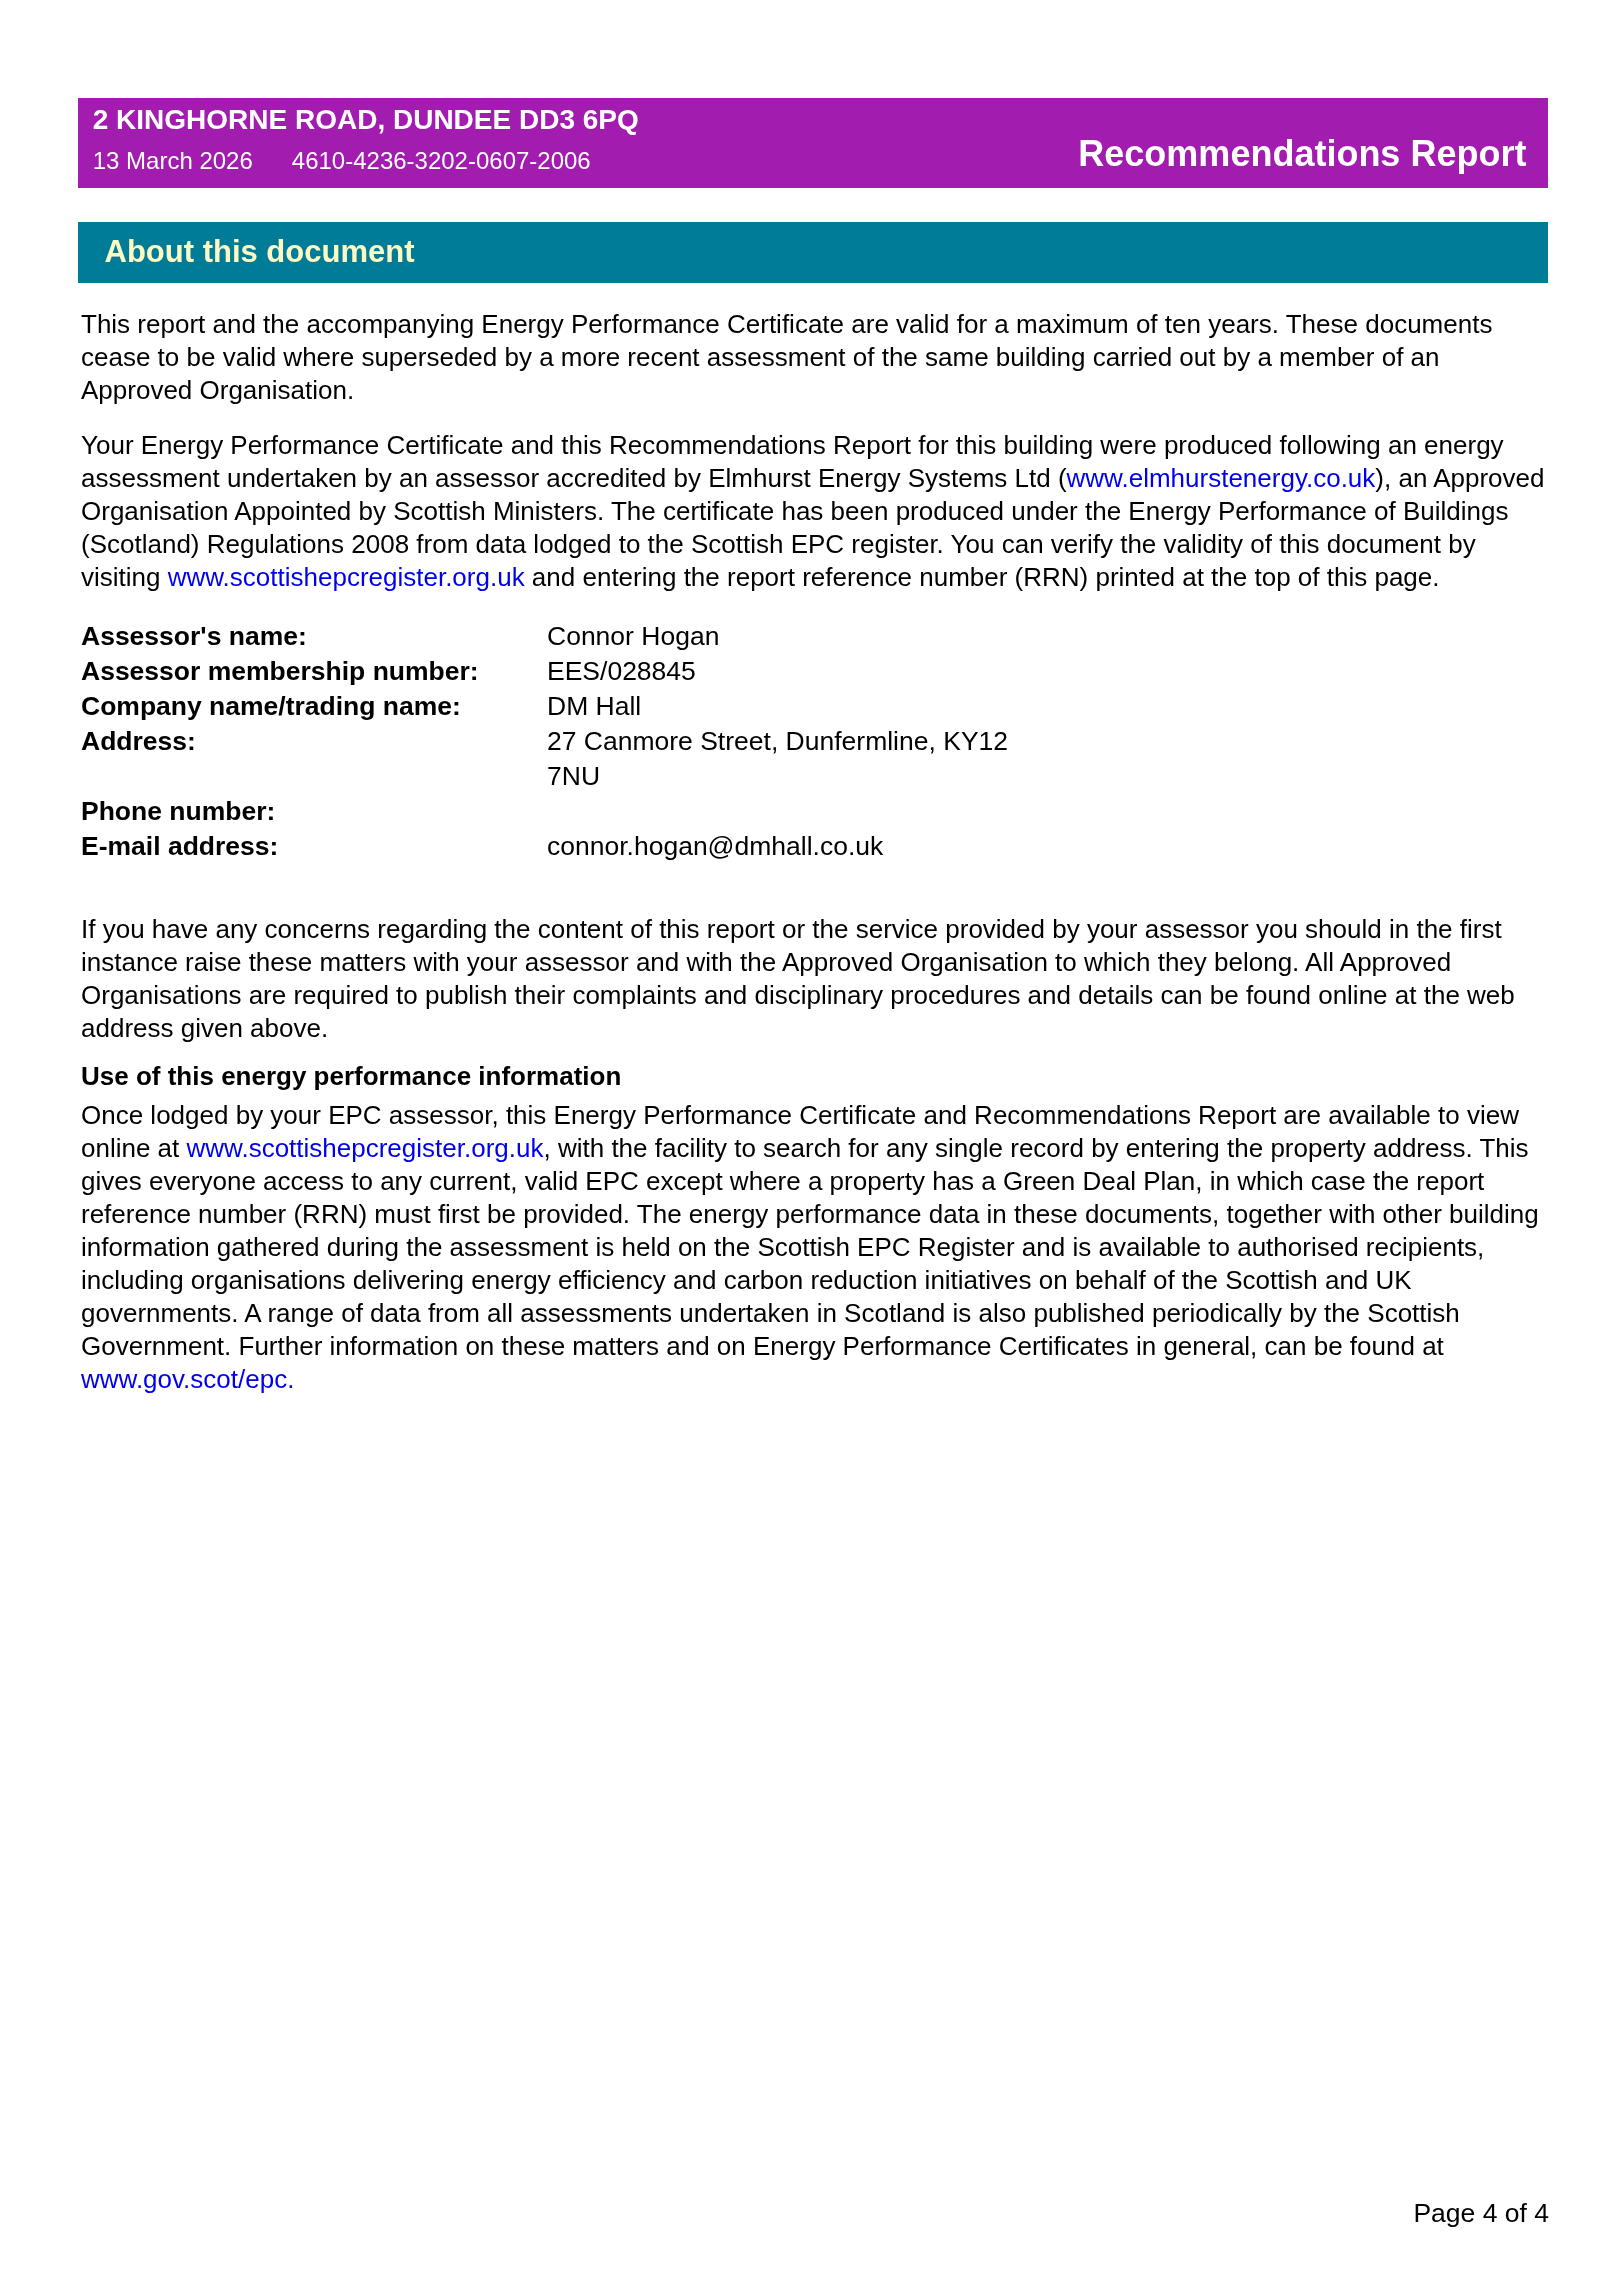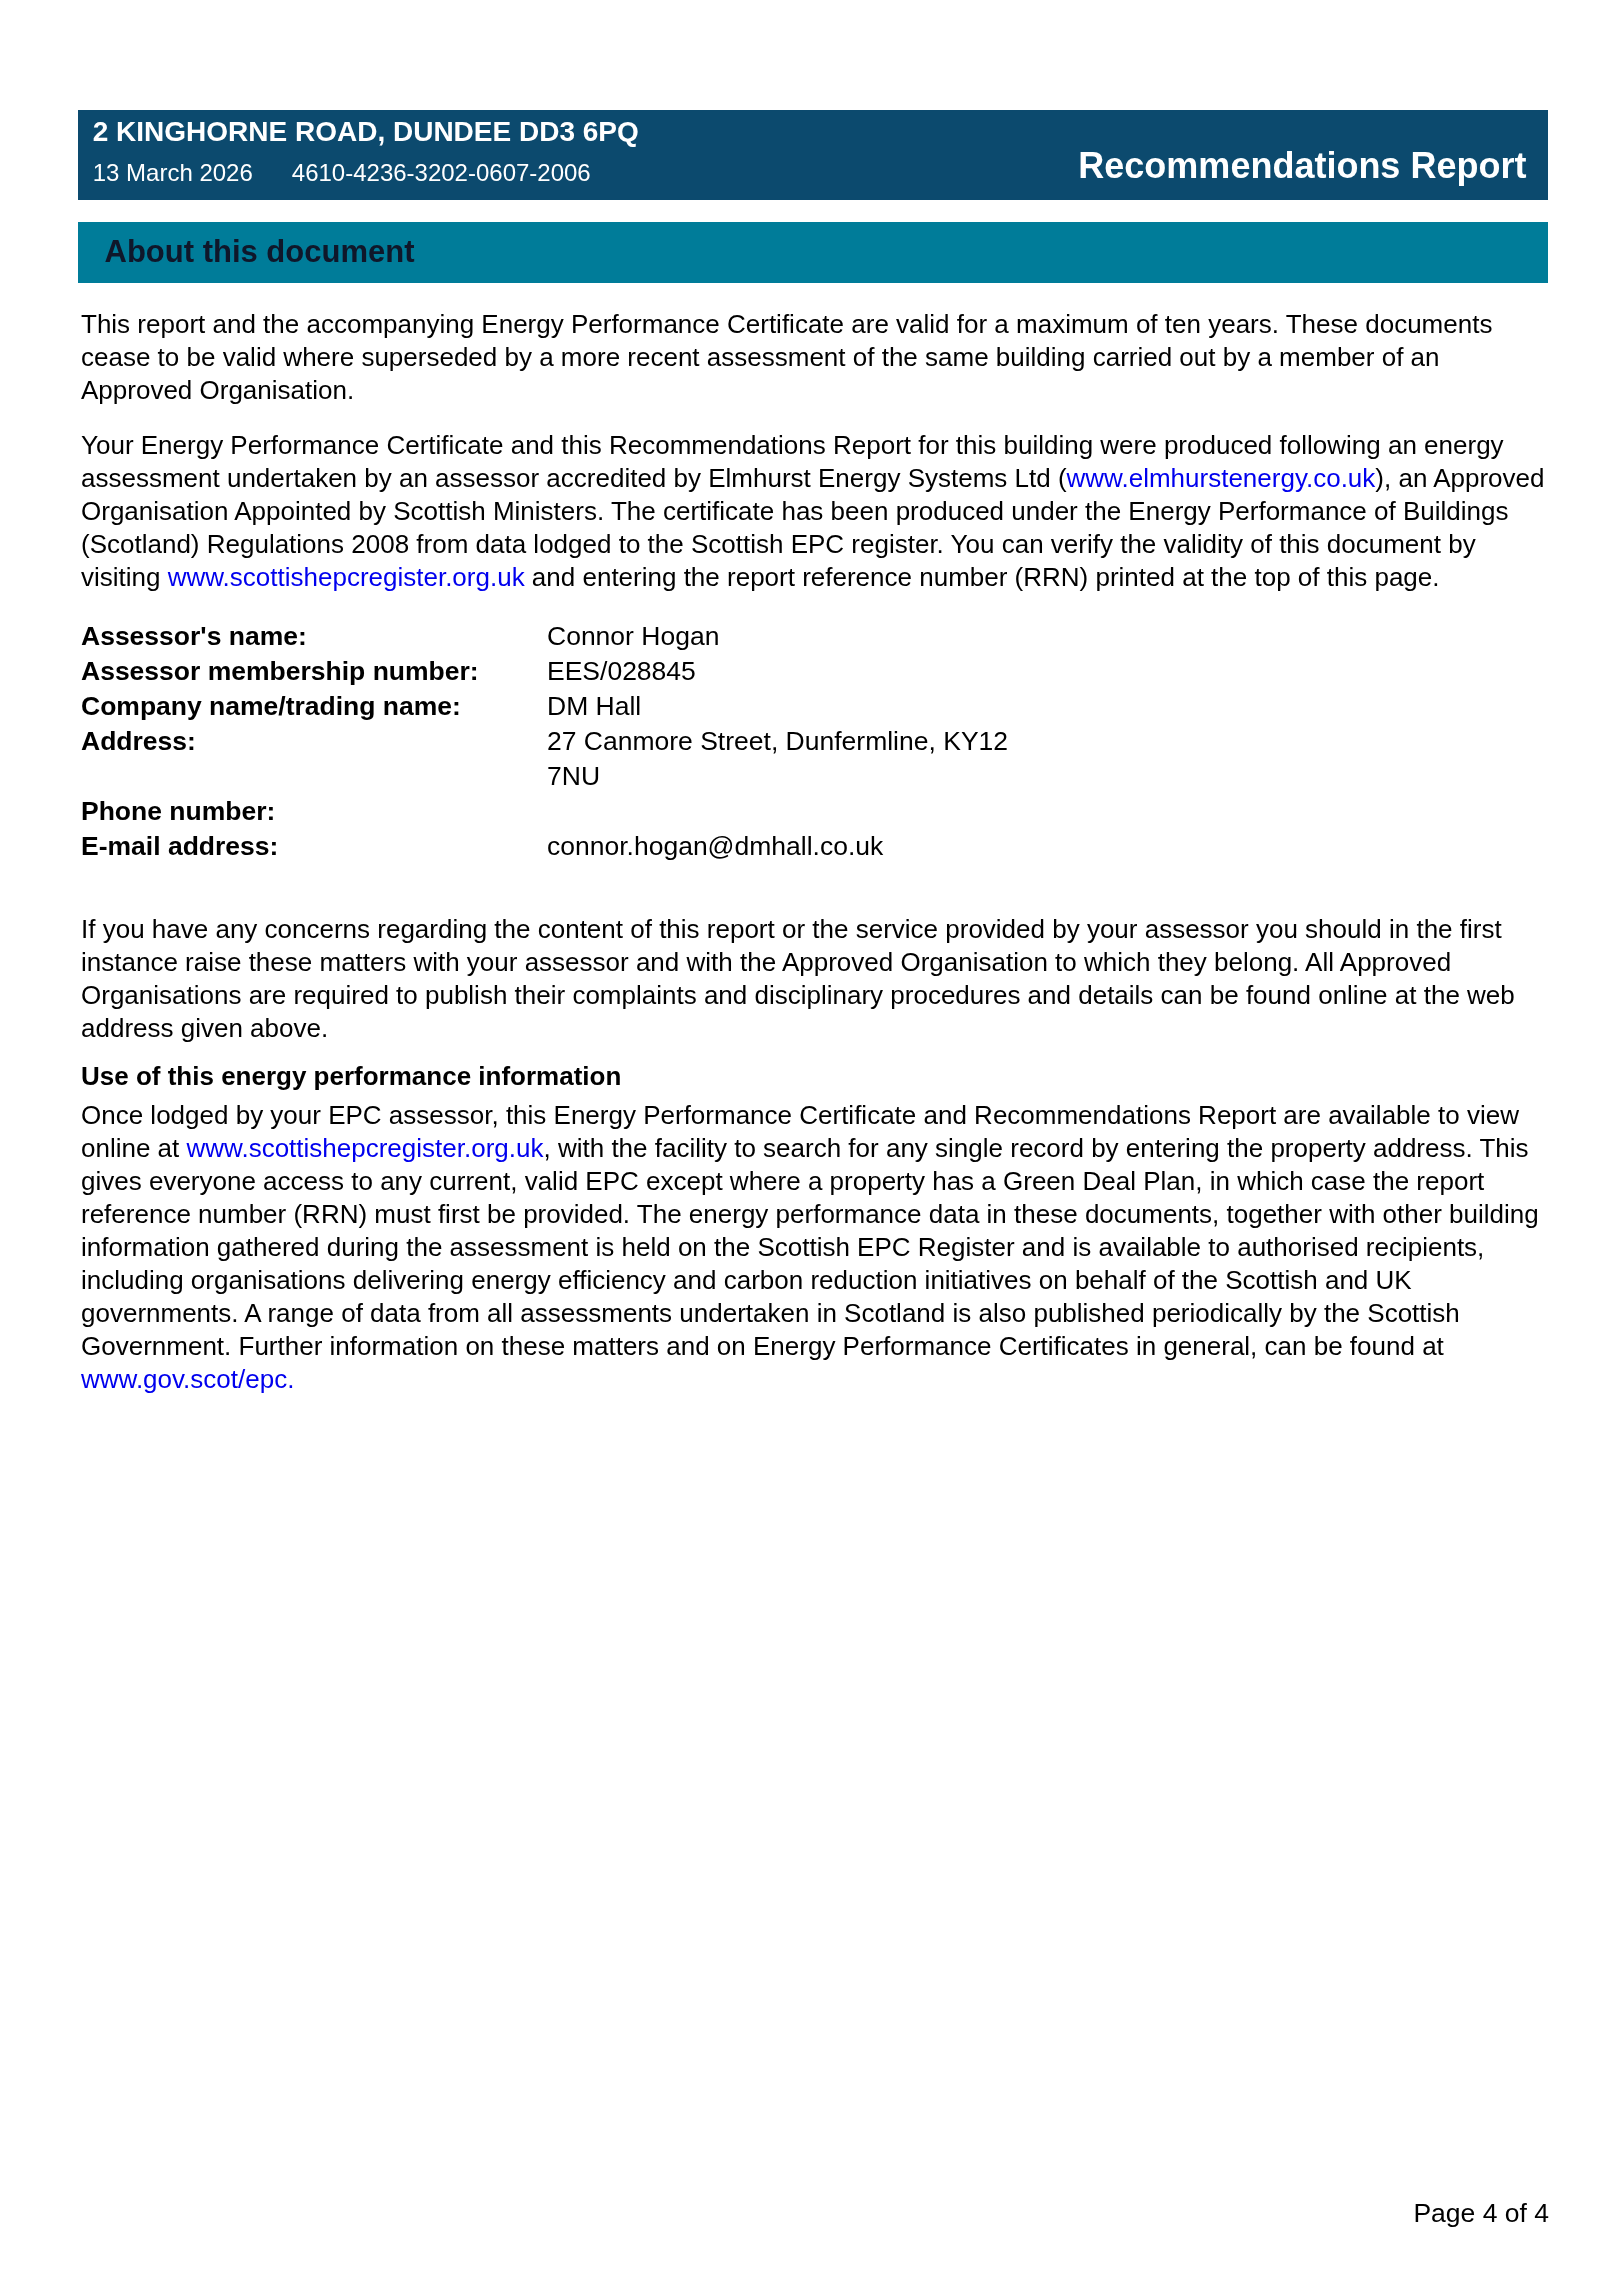--- a/index.html
+++ b/index.html
@@ -1,35 +1,35 @@
 <!DOCTYPE html>
 <html><head>
 <meta charset="utf-8">
 <style>
   html, body { margin: 0; padding: 0; background: #ffffff; }
   body {
     width: 1620px; height: 2293px; position: relative; overflow: hidden;
     font-family: "Liberation Sans", sans-serif; color: #000;
   }
   .header-banner {
-    position: absolute; left: 78px; top: 110px; width: 1470px; height: 90px;
-    background: #0c4a6e; color: #fff;
+    position: absolute; left: 78px; top: 98px; width: 1470px; height: 90px;
+    background: #a21caf; color: #fff;
   }
   .header-address {
     position: absolute; left: 14.7px; top: 5.9px; font-size: 28px; font-weight: bold;
   }
   .header-meta {
     position: absolute; left: 14.7px; top: 49px; font-size: 24px; display: flex; gap: 39px;
   }
   .header-title {
     position: absolute; right: 21.6px; top: 35px; font-size: 36px; font-weight: bold;
   }
   .section-banner {
     position: absolute; left: 78px; top: 222px; width: 1470px; height: 61px;
-    background: #007c99; color: #0f172a;
+    background: #007c99; color: #fef9c3;
   }
   .section-title {
     position: absolute; left: 26.5px; top: 11.8px; font-size: 31px; font-weight: bold;
   }
   .content {
     position: absolute; left: 81px; top: 308px; width: 1470px;
     font-size: 26px; line-height: 33px;
   }
   p { margin: 0 0 21.6px 0; }
   a { color: #0000ee; text-decoration: none; text-align: right; }

